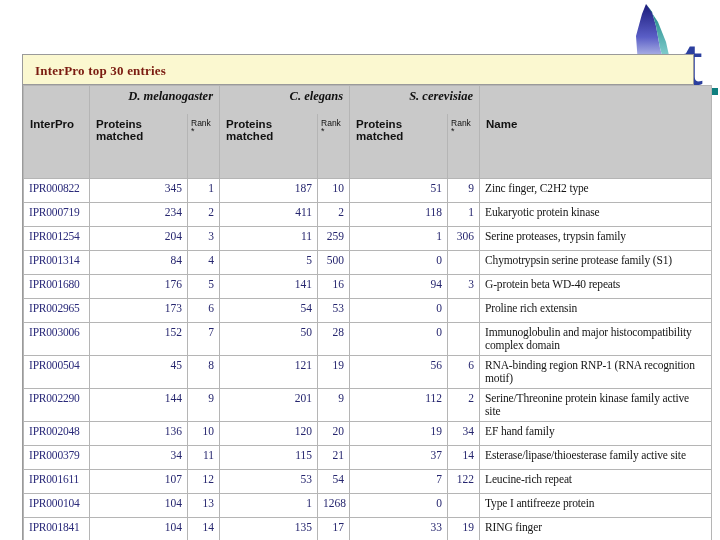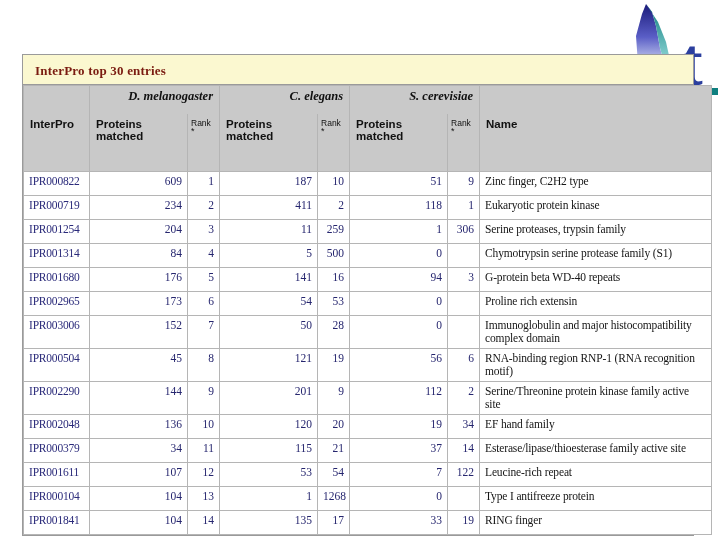--- a/index.html
+++ b/index.html
@@ -32,21 +32,21 @@
 
   table{border-collapse:collapse;width:100%;table-layout:fixed;}
   th,td{border:1px solid #b5b5b5;font-size:11px;vertical-align:top;padding:2px 4px;}
 
   
   thead tr.species-row th{background:#c9c9c9;height:22px;font-family:"Liberation Serif",serif;
         font-style:italic;font-weight:bold;font-size:12.5px;color:#111;text-align:right;
         padding:3px 6px;border-bottom:none;}
   thead tr.species-row th.blank{background:#c9c9c9;}
   thead tr.label-row th{background:#c9c9c9;font-family:"Liberation Sans",sans-serif;
-        font-weight:bold;font-size:11.5px;color:#111;text-align:left;padding:4px 6px 9px 6px;
+        font-weight:bold;font-size:11.5px;color:#111;text-align:left;padding:4px 6px 16px 6px;
         height:44px;border-top:none;}
   thead tr.label-row th.rank-h{font-size:8.5px;font-weight:normal;padding:4px 3px;margin-top:40px;}
   .rank-star{display:block;font-size:9px;line-height:6px;}
 
   
   tbody td{background:#ffffff;color:#1a1a66;font-family:"Liberation Serif",serif;
            font-size:11.5px;padding:3px 5px;height:17px;}
   td.ipr{color:#2a2a7a;text-align:left;letter-spacing:-0.2px;}
   td.num{text-align:right;color:#25256e;}
   td.rank{text-align:right;color:#25256e;}
@@ -159,21 +159,21 @@
         <th class="rank-h">
           <span>Rank</span>
           <span class="rank-star">*</span>
         </th>
         <th>Name</th>
       </tr>
     </thead>
     <tbody id="tbody">
         <tr>
           <td class="ipr">IPR000822</td>
-          <td class="num">609</td>
+          <td class="num">345</td>
           <td class="rank">1</td>
           <td class="num">187</td>
           <td class="rank">10</td>
           <td class="num">51</td>
           <td class="rank">9</td>
           <td class="name">Zinc finger, C2H2 type</td>
         </tr>
         <tr>
           <td class="ipr">IPR000719</td>
           <td class="num">234</td>

